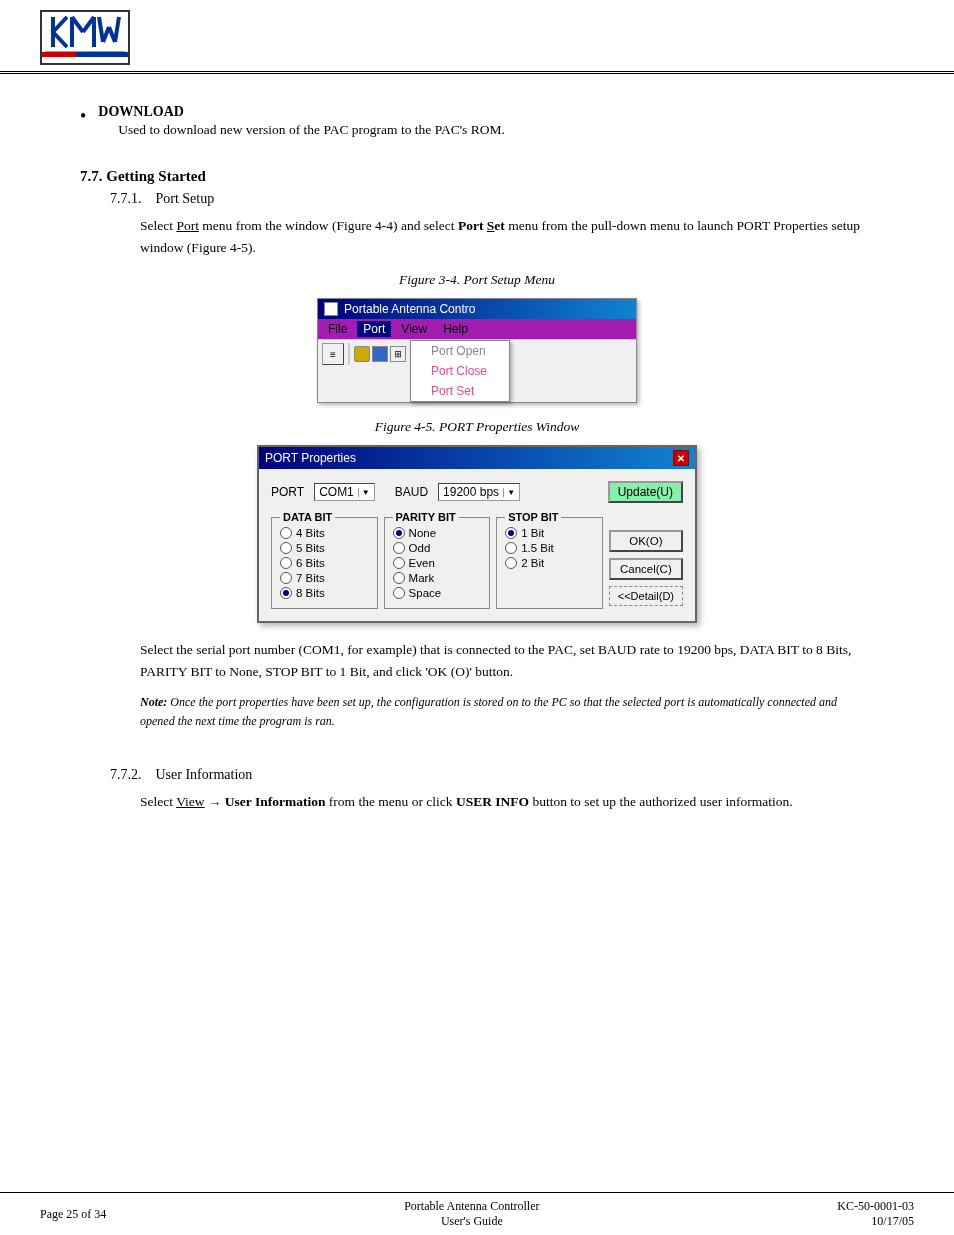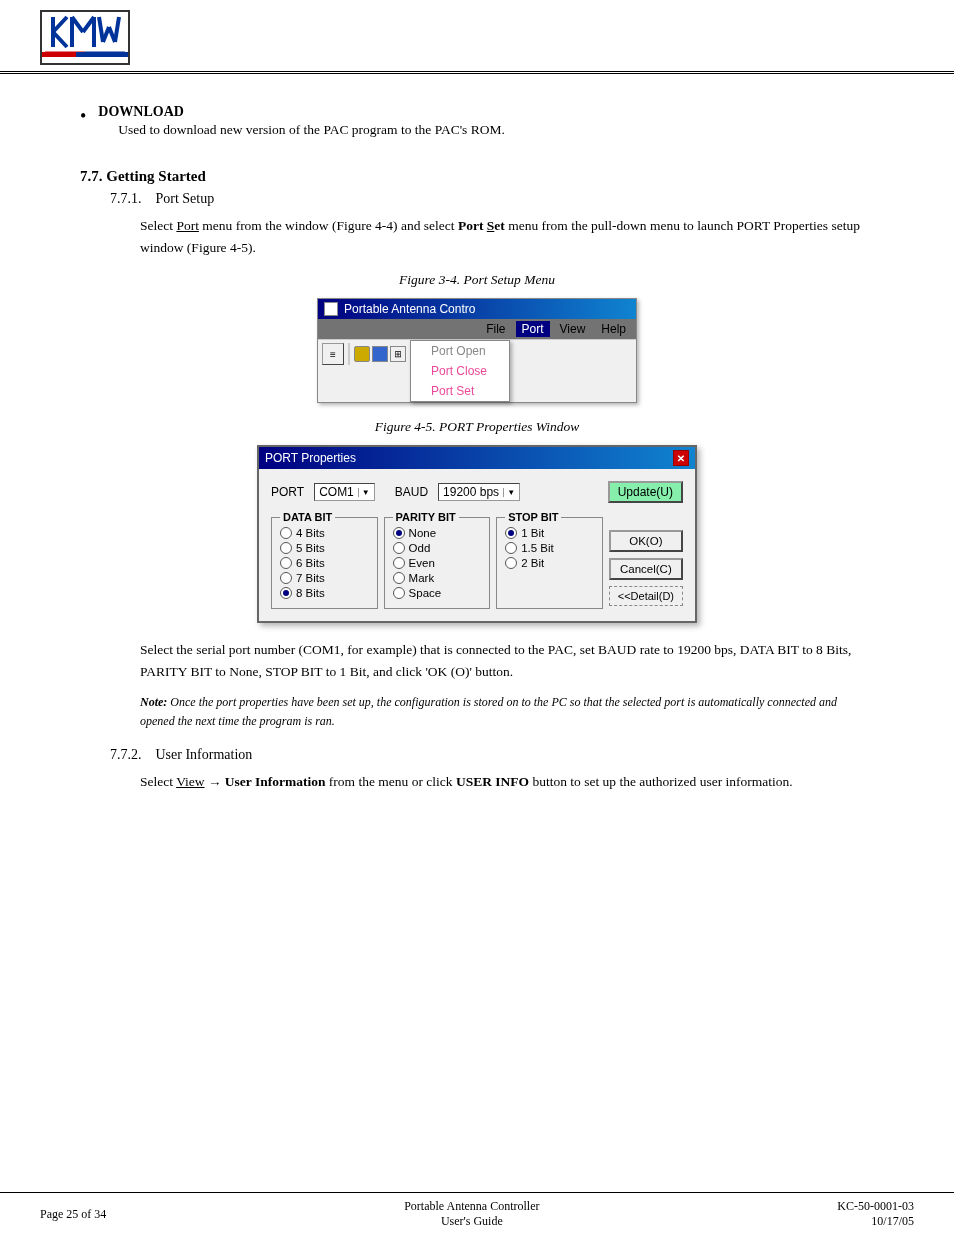--- a/index.html
+++ b/index.html
@@ -83,21 +83,21 @@
     }
     .subsection-heading {
       font-size: 14px;
       margin-bottom: 8px;
       margin-left: 30px;
     }
     .subsection-heading2 {
       font-size: 14px;
       margin-bottom: 8px;
       margin-left: 30px;
-      margin-top: 16px;
+      margin-top: 36px;
     }
     .body-text {
       font-size: 13.5px;
       line-height: 1.6;
       margin-left: 60px;
       margin-bottom: 10px;
     }
     .body-text b {
       font-weight: bold;
     }
@@ -145,24 +145,23 @@
       border: 1px solid #888;
       font-size: 8px;
       display: flex;
       align-items: center;
       justify-content: center;
     }
     .menu-bar {
       display: flex;
       gap: 4px;
       padding: 2px 4px;
-      background: #737373;
+      background: #a21caf;
       border-bottom: 1px solid #ccc;
       font-size: 12px;
-      justify-content: flex-end;
     }
     .menu-bar-item {
       padding: 1px 6px;
       cursor: pointer;
     }
     .menu-bar-item:hover, .menu-bar-item.active {
       background: #000080;
       color: white;
     }
     .toolbar-row {

